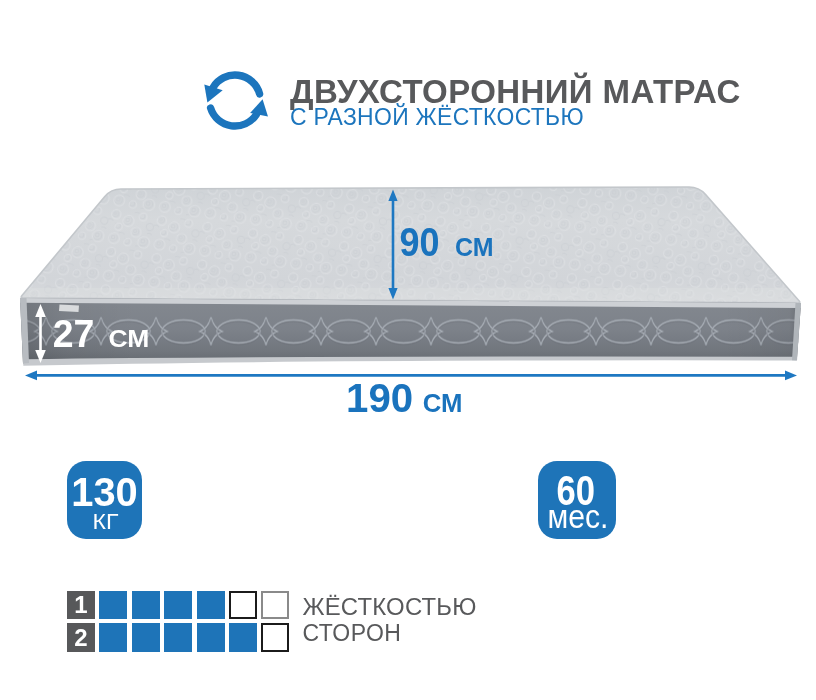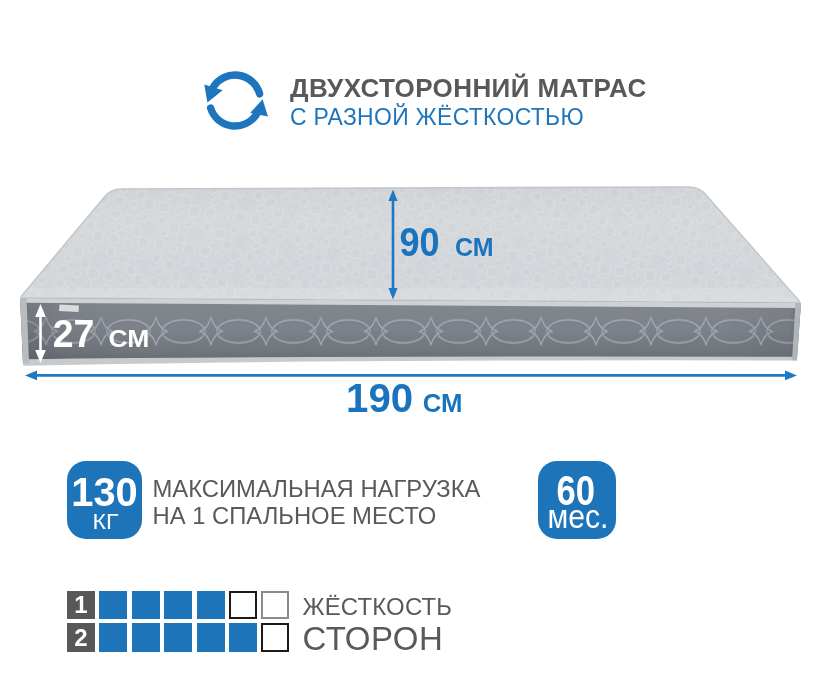--- a/index.html
+++ b/index.html
@@ -14,21 +14,21 @@
   <g fill="none" stroke="#1c75bd" stroke-width="7.4" stroke-linecap="round">
     <path d="M 12.9 18.8 A 25.5 25.5 0 0 1 59.6 24.9"></path>
     <path d="M 10.6 39.0 A 25.5 25.5 0 0 0 56.4 45.4"></path>
   </g>
   <g fill="#1c75bd" stroke="none">
     <path d="M 7.4 33.6 L 4.3 15.6 L 22.7 21.2 Z"></path>
     <path d="M 62.6 30.3 L 50.1 43.9 L 68 47.4 Z"></path>
   </g>
 </svg>
 
-<div class="abs" style="left:290px;top:75.4px;font-size:26px;font-weight:bold;color:#58595b;letter-spacing:0.4px;line-height:1;white-space:nowrap;">ДВУХСТОРОННИЙ МАТРАС</div>
+<div class="abs" style="left:290px;top:75.4px;font-size:33px;font-weight:bold;color:#58595b;letter-spacing:0.4px;line-height:1;white-space:nowrap;">ДВУХСТОРОННИЙ МАТРАС</div>
 
 <div class="abs" style="left:290px;top:105.9px;font-size:23.6px;color:#1c75bd;letter-spacing:0.3px;line-height:1;transform:scaleX(0.973);transform-origin:0 0;white-space:nowrap;">С РАЗНОЙ ЖЁСТКОСТЬЮ</div>
 
 <svg class="abs" style="left:0;top:0;" width="816" height="700" viewBox="0 0 816 700">
   <defs>
     <linearGradient id="topg" x1="0" y1="185" x2="0" y2="303" gradientUnits="userSpaceOnUse">
       <stop offset="0" stop-color="#cfd3d7"></stop>
       <stop offset="0.3" stop-color="#d6d9dc"></stop>
       <stop offset="0.8" stop-color="#d2d5d9"></stop>
       <stop offset="1" stop-color="#d8dadd"></stop>
@@ -152,42 +152,41 @@
   <text x="346.1" y="411.5" font-family="Liberation Sans, sans-serif" font-size="41.5" font-weight="bold" fill="#1a73bd" textLength="67.1" lengthAdjust="spacingAndGlyphs">190</text>
   <text x="422.8" y="411.6" font-family="Liberation Sans, sans-serif" font-size="25.5" font-weight="bold" fill="#1a73bd" textLength="39.7" lengthAdjust="spacingAndGlyphs">СМ</text>
 </svg>
 
 <div class="abs" style="left:67px;top:461px;width:74.5px;height:77.5px;background:#1e74b8;border-radius:19px;"></div>
 <svg class="abs" style="left:67px;top:461px;" width="75" height="78" viewBox="0 0 75 78">
   <text x="37.5" y="44.8" text-anchor="middle" font-family="Liberation Sans, sans-serif" font-size="41.3" font-weight="bold" fill="#ffffff" textLength="66.5" lengthAdjust="spacingAndGlyphs">130</text>
   <text x="38.5" y="67.5" text-anchor="middle" font-family="Liberation Sans, sans-serif" font-size="22" fill="#ffffff" textLength="26" lengthAdjust="spacingAndGlyphs">КГ</text>
 </svg>
 
-<div class="abs" style="left:152.5px;top:474.7px;font-size:23.8px;color:#58595b;line-height:27px;white-space:nowrap;">МАКСИМАЛЬНАЯ НАГРУЗКА<br>НА 1 СПАЛЬНОЕ МЕСТО</div>
 
 <div class="abs" style="left:538px;top:461px;width:78px;height:78px;background:#1e74b8;border-radius:19px;"></div>
 <svg class="abs" style="left:538px;top:461px;" width="78" height="79" viewBox="0 0 78 79">
   <text x="37.8" y="44" text-anchor="middle" font-family="Liberation Sans, sans-serif" font-size="41.8" font-weight="bold" fill="#ffffff" textLength="38.5" lengthAdjust="spacingAndGlyphs">60</text>
   <text x="40" y="66.6" text-anchor="middle" font-family="Liberation Sans, sans-serif" font-size="34" fill="#ffffff" textLength="61" lengthAdjust="spacingAndGlyphs">мес.</text>
 </svg>
 
 
 <div class="abs" style="left:67px;top:590.5px;width:28px;height:28px;background:#57585a;color:#fff;font-size:24px;font-weight:bold;text-align:center;line-height:28px;">1</div>
 <div class="abs" style="left:99.4px;top:590.5px;width:28px;height:28px;background:#1e74b8;"></div>
 <div class="abs" style="left:131.8px;top:590.5px;width:28px;height:28px;background:#1e74b8;"></div>
 <div class="abs" style="left:164.2px;top:590.5px;width:28px;height:28px;background:#1e74b8;"></div>
 <div class="abs" style="left:196.6px;top:590.5px;width:28px;height:28px;background:#1e74b8;"></div>
 <div class="abs" style="left:229px;top:590.5px;width:28px;height:28px;background:#fff;border:2px solid #1b1b1b;box-sizing:border-box;"></div>
 <div class="abs" style="left:261.4px;top:590.5px;width:28px;height:28px;background:#fff;border:2px solid #8a8a8a;box-sizing:border-box;"></div>
 
-<div class="abs" style="left:302.4px;top:594.8px;font-size:23.9px;color:#58595b;line-height:1;letter-spacing:0.2px;">ЖЁСТКОСТЬ</div>
+<div class="abs" style="left:302.4px;top:594.8px;font-size:23.9px;color:#58595b;line-height:1;letter-spacing:0.2px;">ЖЁСТКОСТЬЮ</div>
 
 <div class="abs" style="left:67px;top:622.9px;width:28px;height:29px;background:#57585a;color:#fff;font-size:24px;font-weight:bold;text-align:center;line-height:29px;">2</div>
 <div class="abs" style="left:99.4px;top:622.9px;width:28px;height:29px;background:#1e74b8;"></div>
 <div class="abs" style="left:131.8px;top:622.9px;width:28px;height:29px;background:#1e74b8;"></div>
 <div class="abs" style="left:164.2px;top:622.9px;width:28px;height:29px;background:#1e74b8;"></div>
 <div class="abs" style="left:196.6px;top:622.9px;width:28px;height:29px;background:#1e74b8;"></div>
 <div class="abs" style="left:229px;top:622.9px;width:28px;height:29px;background:#1e74b8;"></div>
 <div class="abs" style="left:261.4px;top:622.9px;width:28px;height:29px;background:#fff;border:2px solid #1b1b1b;box-sizing:border-box;"></div>
 
-<div class="abs" style="left:302.4px;top:621.8px;font-size:33px;color:#58595b;line-height:1;letter-spacing:0.5px;">СТОРОН</div>
+<div class="abs" style="left:302.4px;top:621.8px;font-size:23px;color:#58595b;line-height:1;letter-spacing:0.5px;">СТОРОН</div>
 
 </div>
 
 </body></html>

